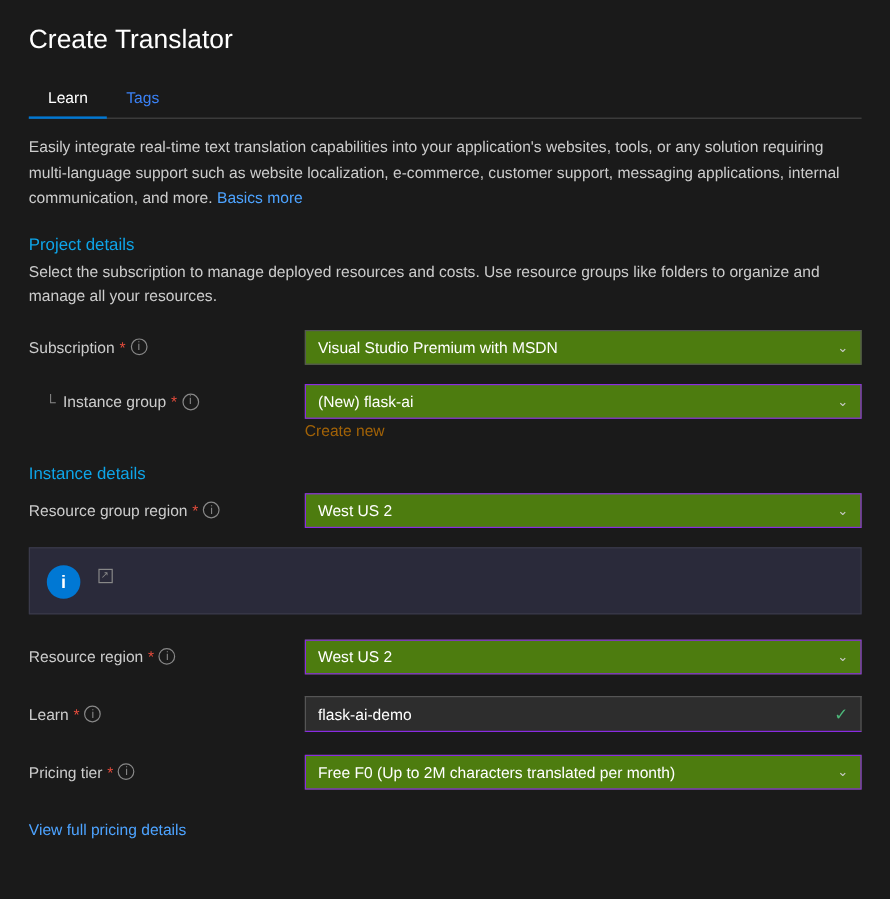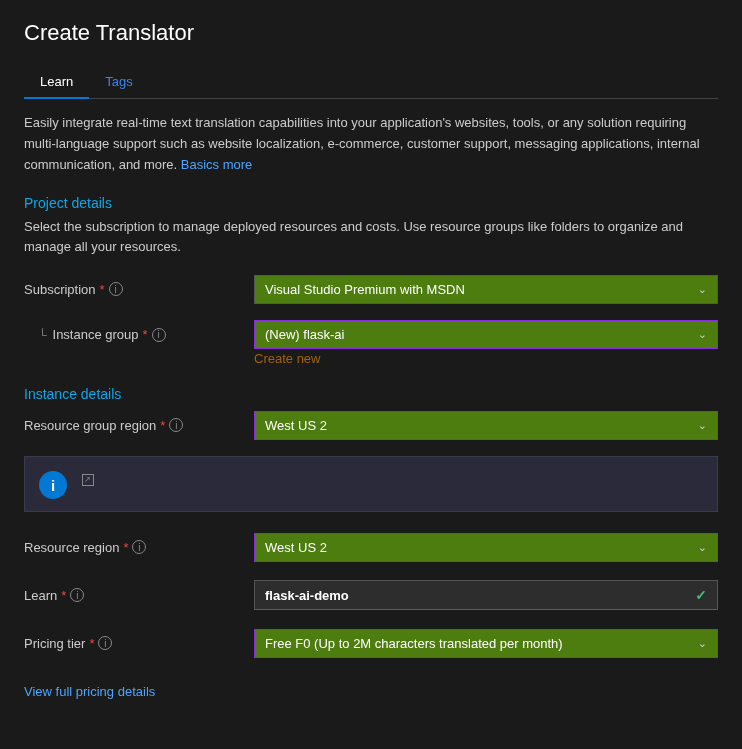--- a/index.html
+++ b/index.html
@@ -193,21 +193,20 @@
       width: 100%;
       background-color: #2d2d2d;
       border: 1px solid #555;
       border-bottom-color: #8a2be2;
       color: #ffffff;
       padding: 6px 10px;
       font-size: 13px;
       display: flex;
       align-items: center;
       justify-content: space-between;
-      font-weight: bold;
     }
     .check-icon {
       color: #4db87a;
       font-size: 14px;
     }
     .view-pricing {
       color: #4da3ff;
       text-decoration: none;
       font-size: 13px;
       margin-top: 10px;

